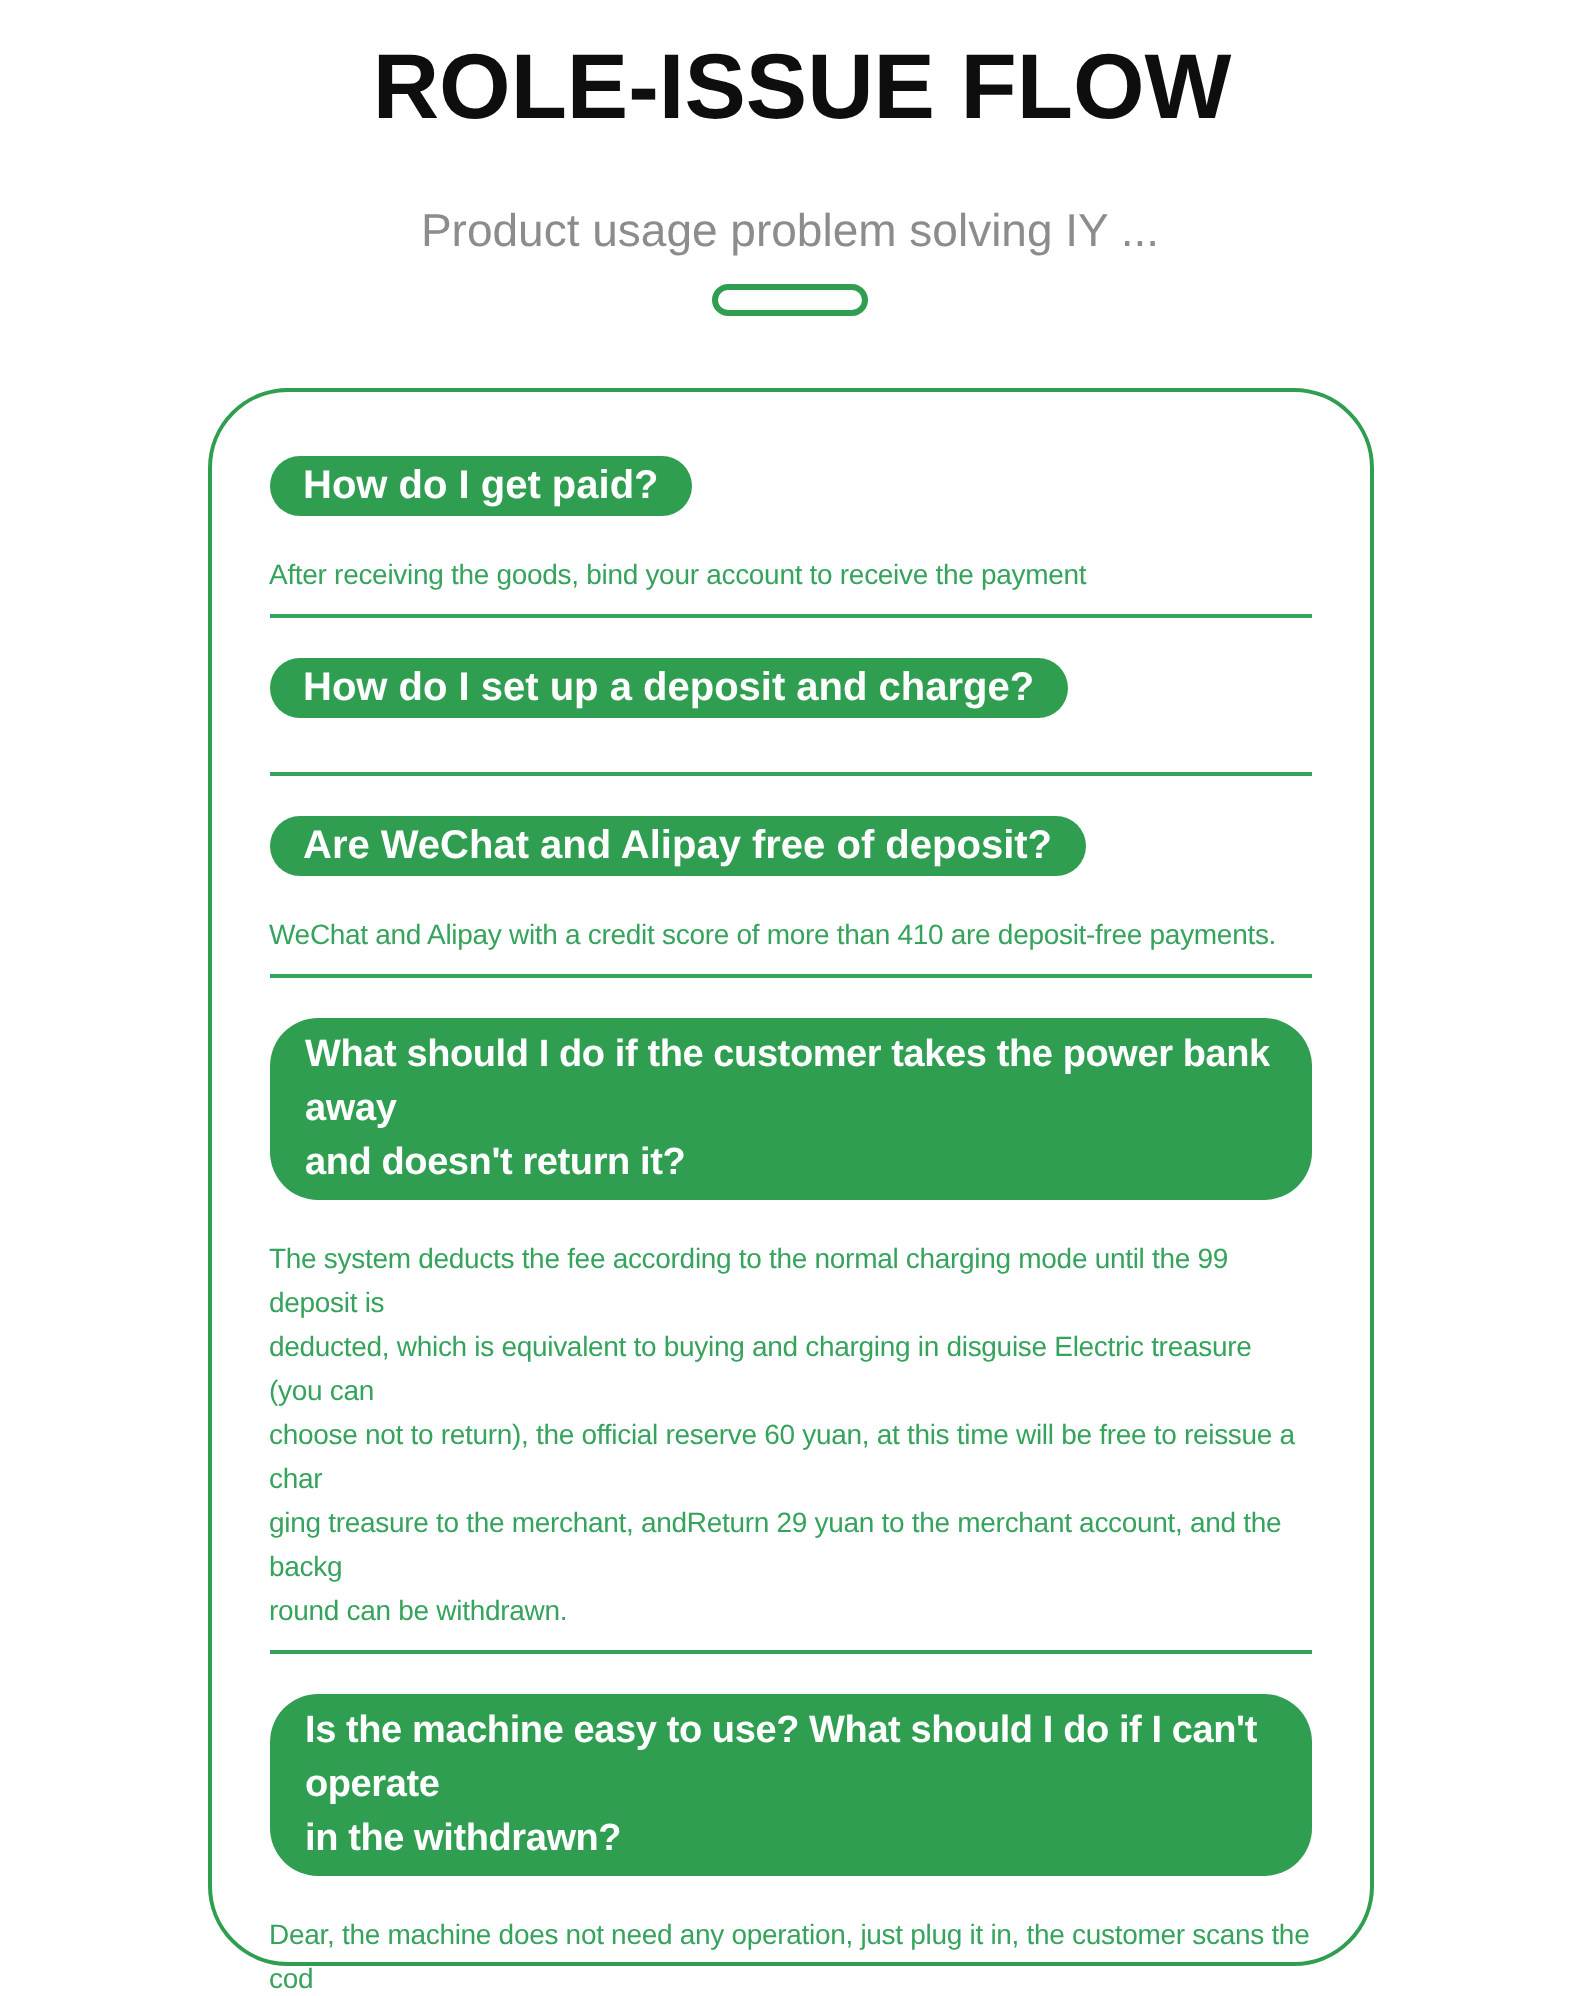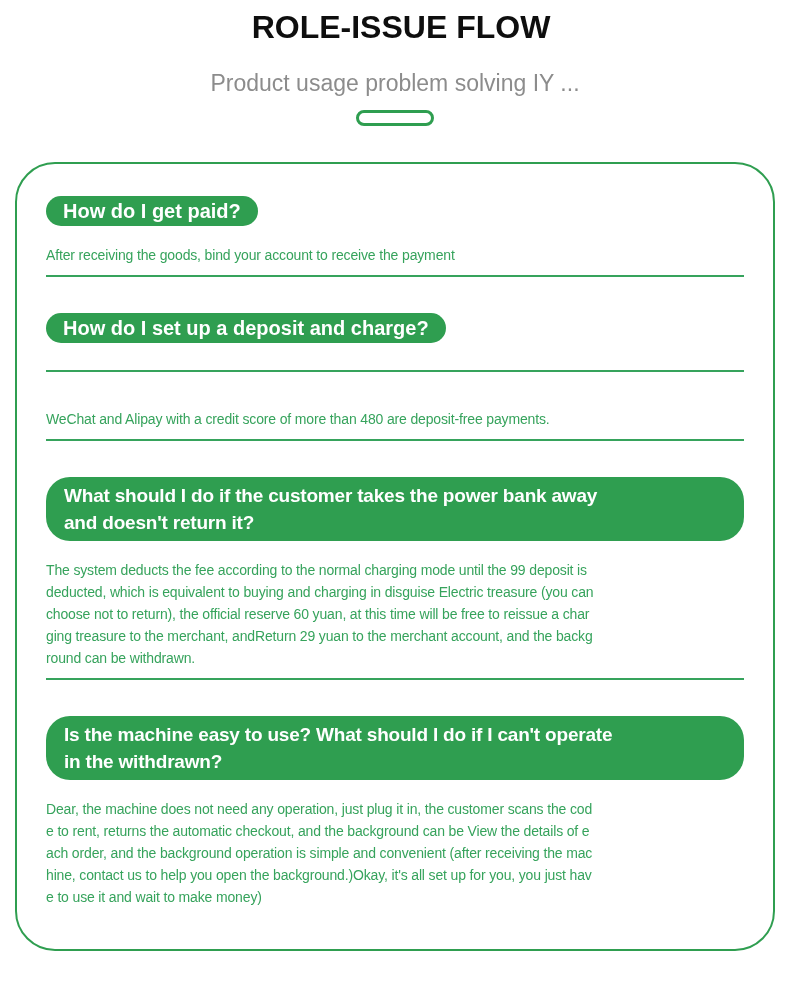--- a/index.html
+++ b/index.html
@@ -10,52 +10,53 @@
   }
   *{margin:0;padding:0;box-sizing:border-box;}
   html,body{width:790px;background:#ffffff;}
   body{
     height:998px;
     font-family:"Liberation Sans", sans-serif;
     overflow:hidden;
   }
   .hero{text-align:center;}
   .title{
-    font-size:32px;
+    margin-top:16px;
+    font-size:46px;
     line-height:54px;
     font-weight:900;
     letter-spacing:0px;
     color:var(--title-black);
     padding-left:12px;
   }
   .subtitle{
-    margin-top:16px;
+    margin-top:32px;
     font-size:23px;
     line-height:26px;
     font-weight:400;
     color:var(--subtitle-gray);
   }
   .divider-pill{
     margin:14px auto 0;
     width:78px;
     height:16px;
     border:3px solid var(--accent-green);
     border-radius:9px;
     background:#ffffff;
   }
   .card{
     margin:36px auto 0;
-    width:760px;
+    width:583px;
     height:789px;
     border:2px solid var(--accent-green);
     border-radius:40px;
     padding:32px 29px 0 29px;
     background:#ffffff;
   }
-  .qa{margin-top:36px;}
+  .qa{margin-top:20px;}
   .qa:first-child{margin-top:0;}
   .pill{
     display:inline-block;
     background:var(--accent-green);
     color:#ffffff;
     font-weight:700;
     font-size:20px;
     line-height:30px;
     padding:0 17px;
     border-radius:15px;
@@ -100,21 +101,22 @@
     <p class="answer">After receiving the goods, bind your account to receive the payment</p>
     <div class="rule"></div>
   </section>
 
   <section class="qa">
     <div class="pill">How do I set up a deposit and charge?</div>
     <div class="rule"></div>
   </section>
 
   <section class="qa">
-    <p class="answer">WeChat and Alipay with a credit score of more than 480 are deposit-free payments.</p>
+    <div class="pill">Are WeChat and Alipay free of deposit?</div>
+    <p class="answer">WeChat and Alipay with a credit score of more than 410 are deposit-free payments.</p>
     <div class="rule"></div>
   </section>
 
   <section class="qa">
     <div class="pill wide">What should I do if the customer takes the power bank away
 and doesn't return it?</div>
     <p class="answer">The system deducts the fee according to the normal charging mode until the 99 deposit is
 deducted, which is equivalent to buying and charging in disguise Electric treasure (you can
 choose not to return), the official reserve 60 yuan, at this time will be free to reissue a char
 ging treasure to the merchant, andReturn 29 yuan to the merchant account, and the backg

